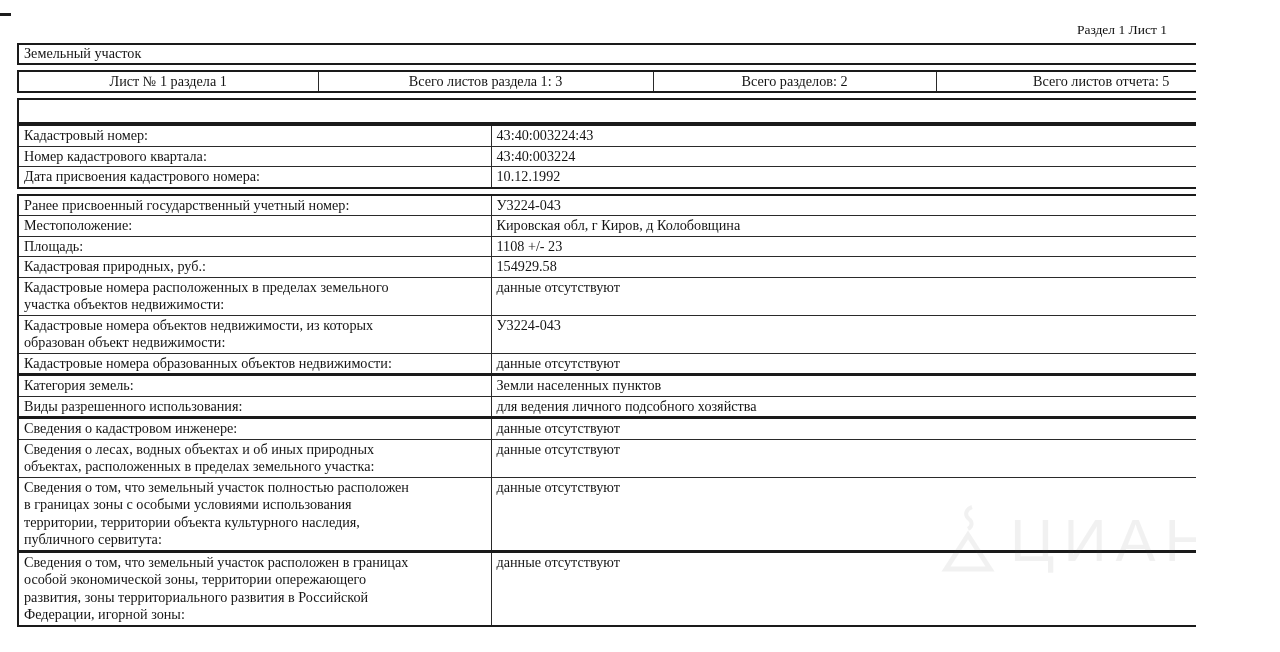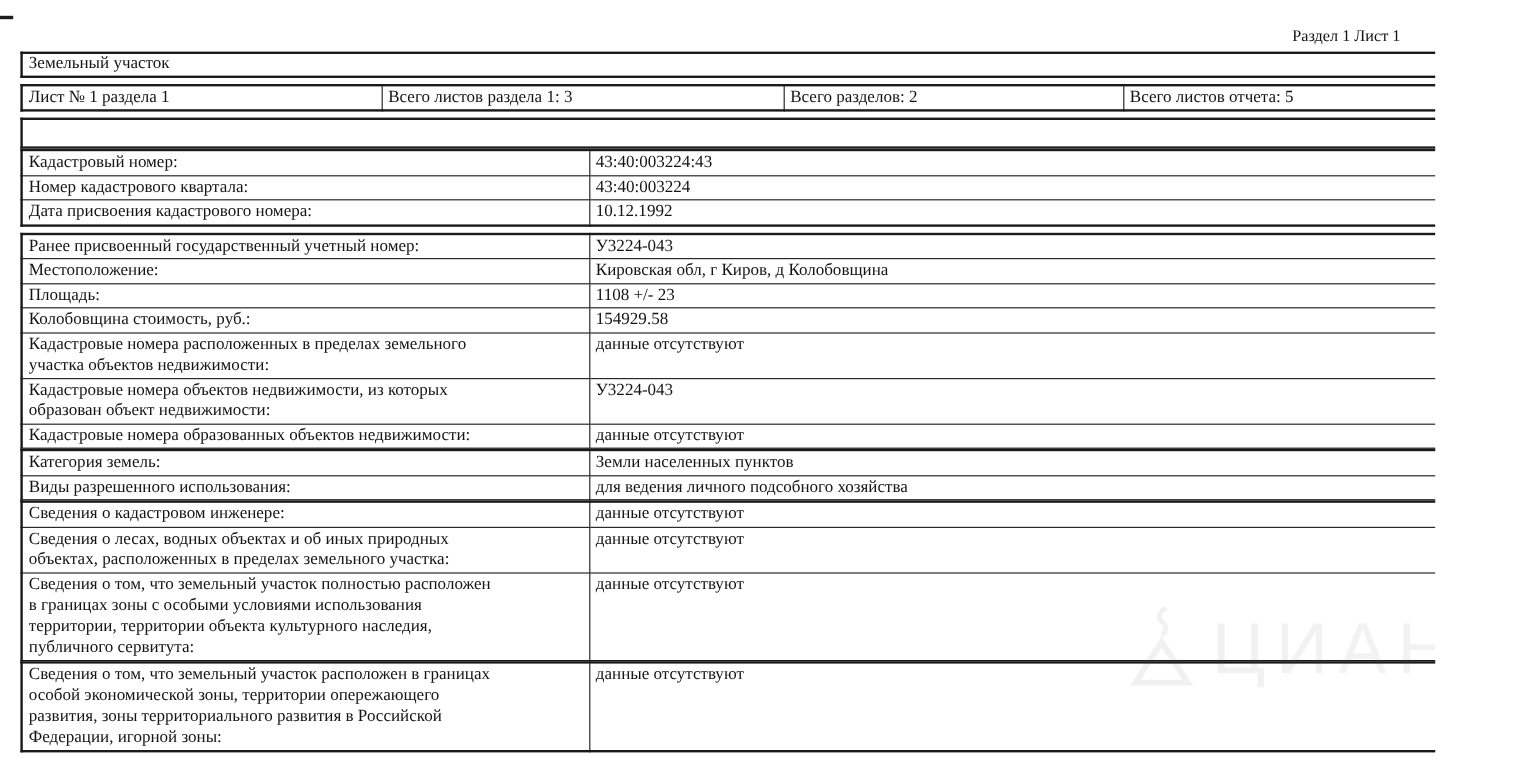--- a/index.html
+++ b/index.html
@@ -14,21 +14,21 @@
   .doc{position:absolute;left:17px;top:30px;width:1249px;}
   table{border-collapse:collapse;table-layout:fixed;width:1249px;background:#fff;}
   table.block{border:2px solid #1a1a1a;}
   td{
     border:1px solid #2a2a2a;font-size:14.2px;line-height:17.5px;
     padding:1px 5px;vertical-align:top;white-space:pre-line;overflow:hidden;
     color:#141414;
   }
   .t-title td{text-align:left;height:18px;padding:0 5px;}
   .t-sheets{margin-top:5px;}
-  .t-sheets td{text-align:left;height:19px;vertical-align:middle;padding:0 5px;}
+  .t-sheets td{text-align:center;height:19px;vertical-align:middle;padding:0 5px;}
   .t-empty{margin-top:5px;}
   .t-empty td{height:20px;}
   .s1{margin-top:0;padding-left:48px;}
   .s2{margin-top:5px;padding-left:28px;}
   .s3,.s4,.s5{margin-top:-1px;}
   .row-1{height:19px;}
   .row-2{height:36px;}
   .row-4{height:71px;}
   .watermark{
     position:absolute;left:938px;top:490px;z-index:5;pointer-events:none;
@@ -115,21 +115,21 @@
         </tr>
         <tr class="row-1">
           <td>Местоположение:</td>
           <td>Кировская обл, г Киров, д Колобовщина</td>
         </tr>
         <tr class="row-1">
           <td>Площадь:</td>
           <td>1108 +/- 23</td>
         </tr>
         <tr class="row-1">
-          <td>Колобовщина стоимость, руб.:</td>
+          <td>Кадастровая природных, руб.:</td>
           <td>154929.58</td>
         </tr>
         <tr class="row-2">
           <td>Кадастровые номера расположенных в пределах земельного
 участка объектов недвижимости:</td>
           <td>данные отсутствуют</td>
         </tr>
         <tr class="row-2">
           <td>Кадастровые номера объектов недвижимости, из которых
 образован объект недвижимости:</td>

